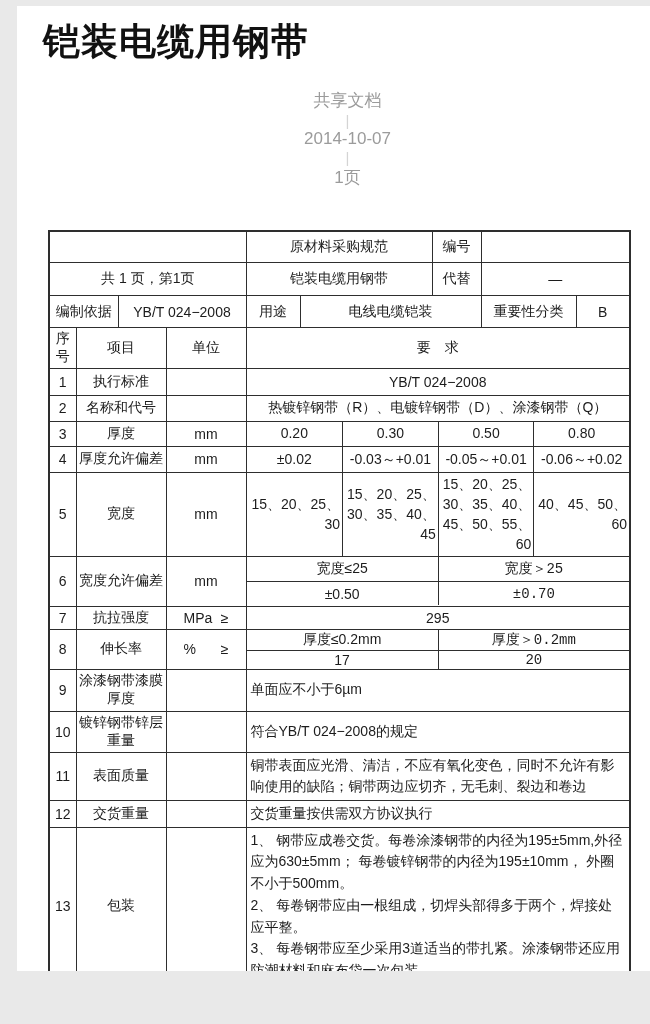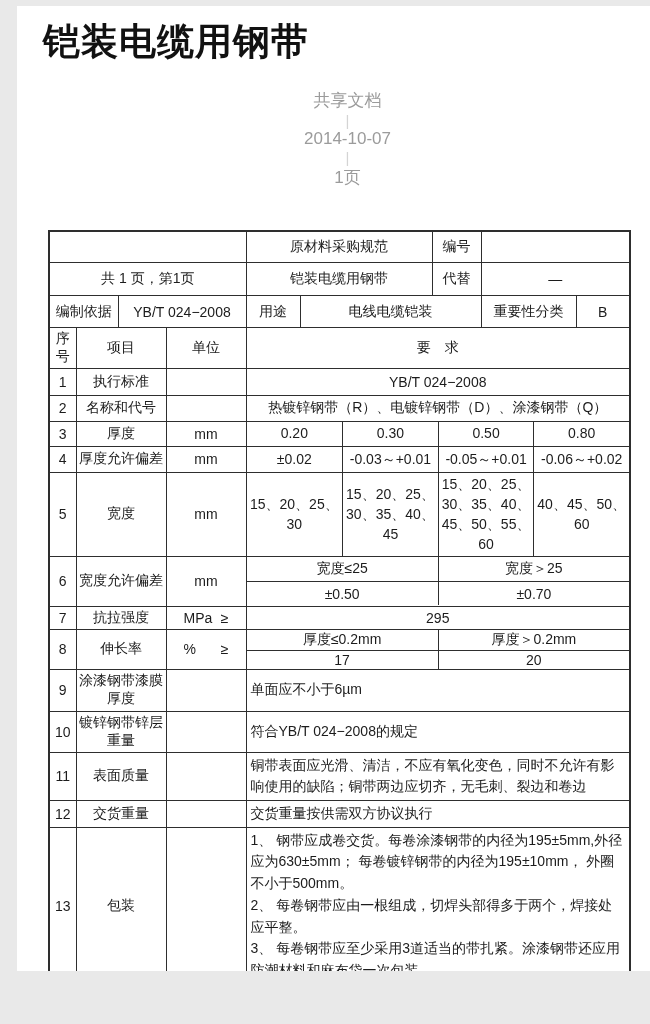--- a/index.html
+++ b/index.html
@@ -53,28 +53,29 @@
   tr.no-bb td{border-bottom:none;}
   td.left{text-align:left;padding:2px 4px;line-height:1.55;}
   td.nopad{padding:0;}
   
   .sub4{display:grid;grid-template-columns:repeat(4,1fr);width:100%;}
   .sub4 > div{
     display:flex;align-items:center;justify-content:center;
     border-left:1px solid #2e2e2e;
     padding:1px 2px;box-sizing:border-box;
     line-height:1.45;
+    text-align:right;
   }
   .sub4 > div:first-child{border-left:none;}
   .sub2{display:grid;grid-template-columns:1fr 1fr;width:100%;}
   .sub2 > div{
     display:flex;align-items:center;justify-content:center;
     box-sizing:border-box;padding:1px 2px;
   }
-  .sub2 > div:nth-child(2n){border-left:1px solid #2e2e2e;}
+  .sub2 > div:nth-child(2n){border-left:1px solid #2e2e2e;font-family:Liberation Mono, monospace;}
   .sub2 > div:nth-child(n+3){border-top:1px solid #2e2e2e;}
   .mh24{min-height:24px;} .mh25{min-height:25px;} .mh80{min-height:80px;}
   .mh19{min-height:19px;}
   .unit-flex{display:flex;justify-content:space-between;padding:0 17px;}
   .pack-line{margin:0;}
 </style>
 </head>
 <body>
 
 <div class="card">

